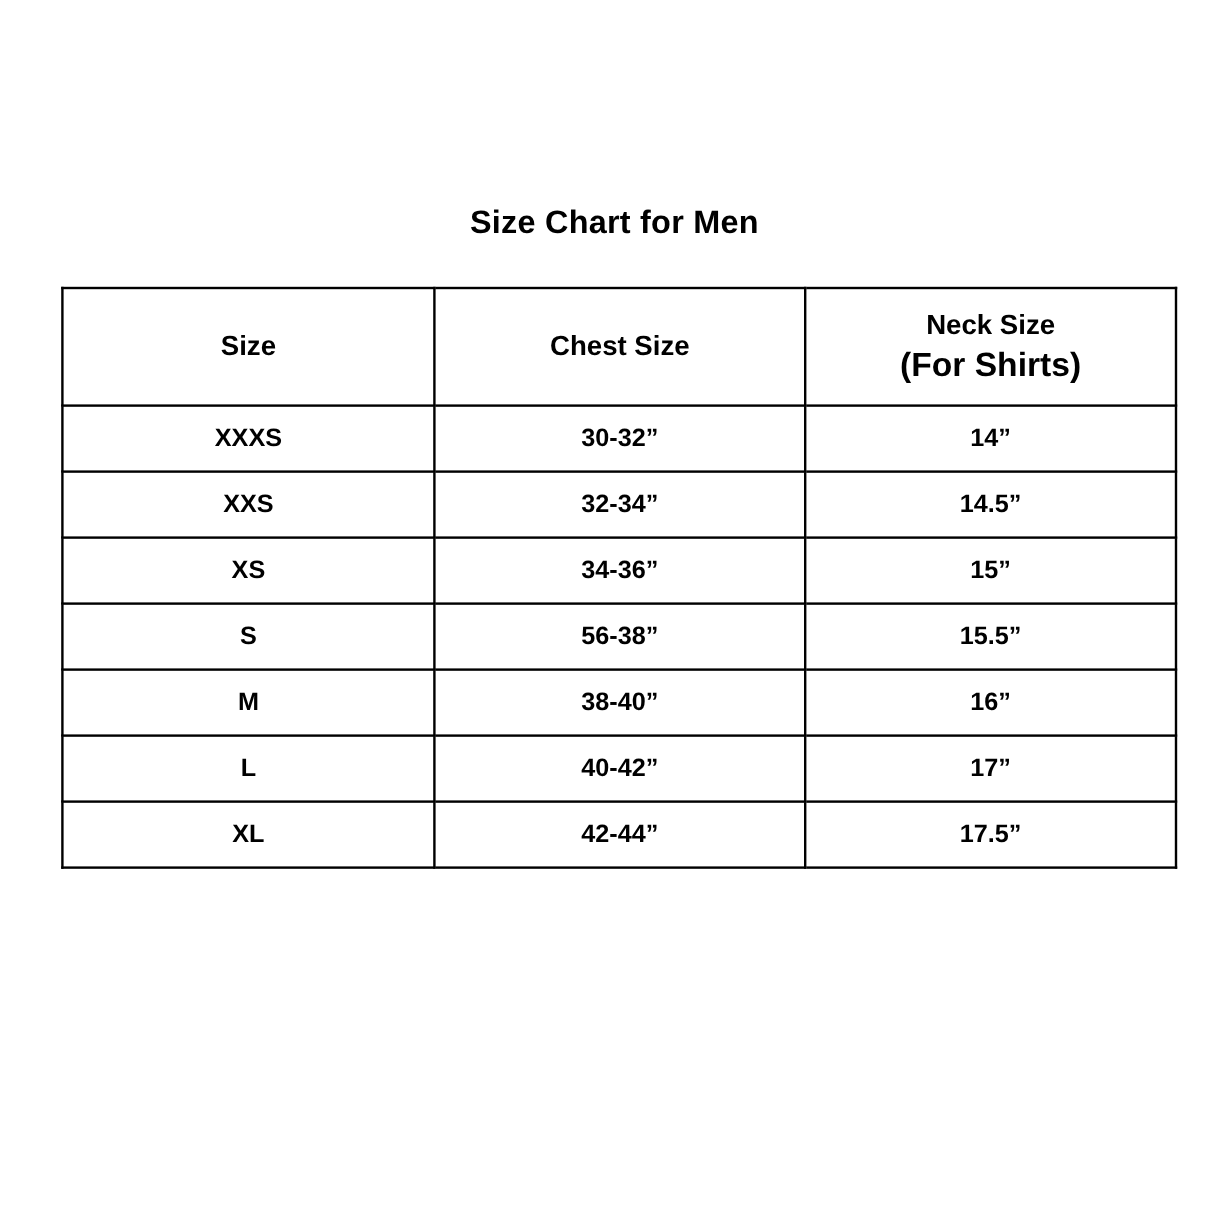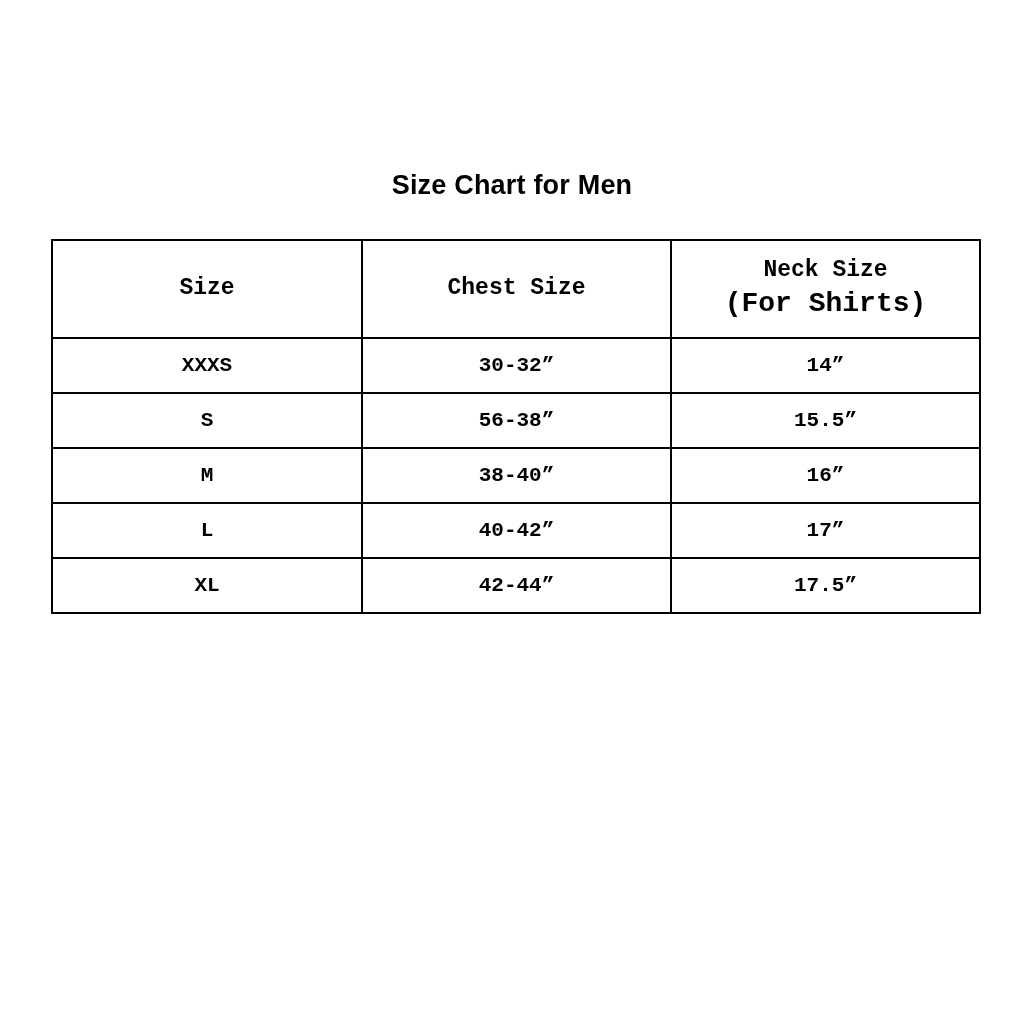--- a/index.html
+++ b/index.html
@@ -33,21 +33,20 @@
     font-weight: bold;
     letter-spacing: 0.2px;
   }
   .size-table {
     position: absolute;
     left: 51px;
     top: 239px;
     width: 922px;
     border-collapse: collapse;
     table-layout: fixed;
-    font-family: Liberation Mono, monospace;
   }
   .size-table td, .size-table th {
     border: 2px solid #000000;
     text-align: center;
     font-weight: bold;
     font-size: 21px;
     padding: 0;
     vertical-align: middle;
   }
   .size-table thead th {
@@ -90,20 +89,30 @@
         </th>
       </tr>
     </thead>
     <tbody>
       <tr>
         <td>XXXS</td>
         <td>30-32”</td>
         <td>14”</td>
       </tr>
       <tr>
+        <td>XXS</td>
+        <td>32-34”</td>
+        <td>14.5”</td>
+      </tr>
+      <tr>
+        <td>XS</td>
+        <td>34-36”</td>
+        <td>15”</td>
+      </tr>
+      <tr>
         <td>S</td>
         <td>56-38”</td>
         <td>15.5”</td>
       </tr>
       <tr>
         <td>M</td>
         <td>38-40”</td>
         <td>16”</td>
       </tr>
       <tr>

